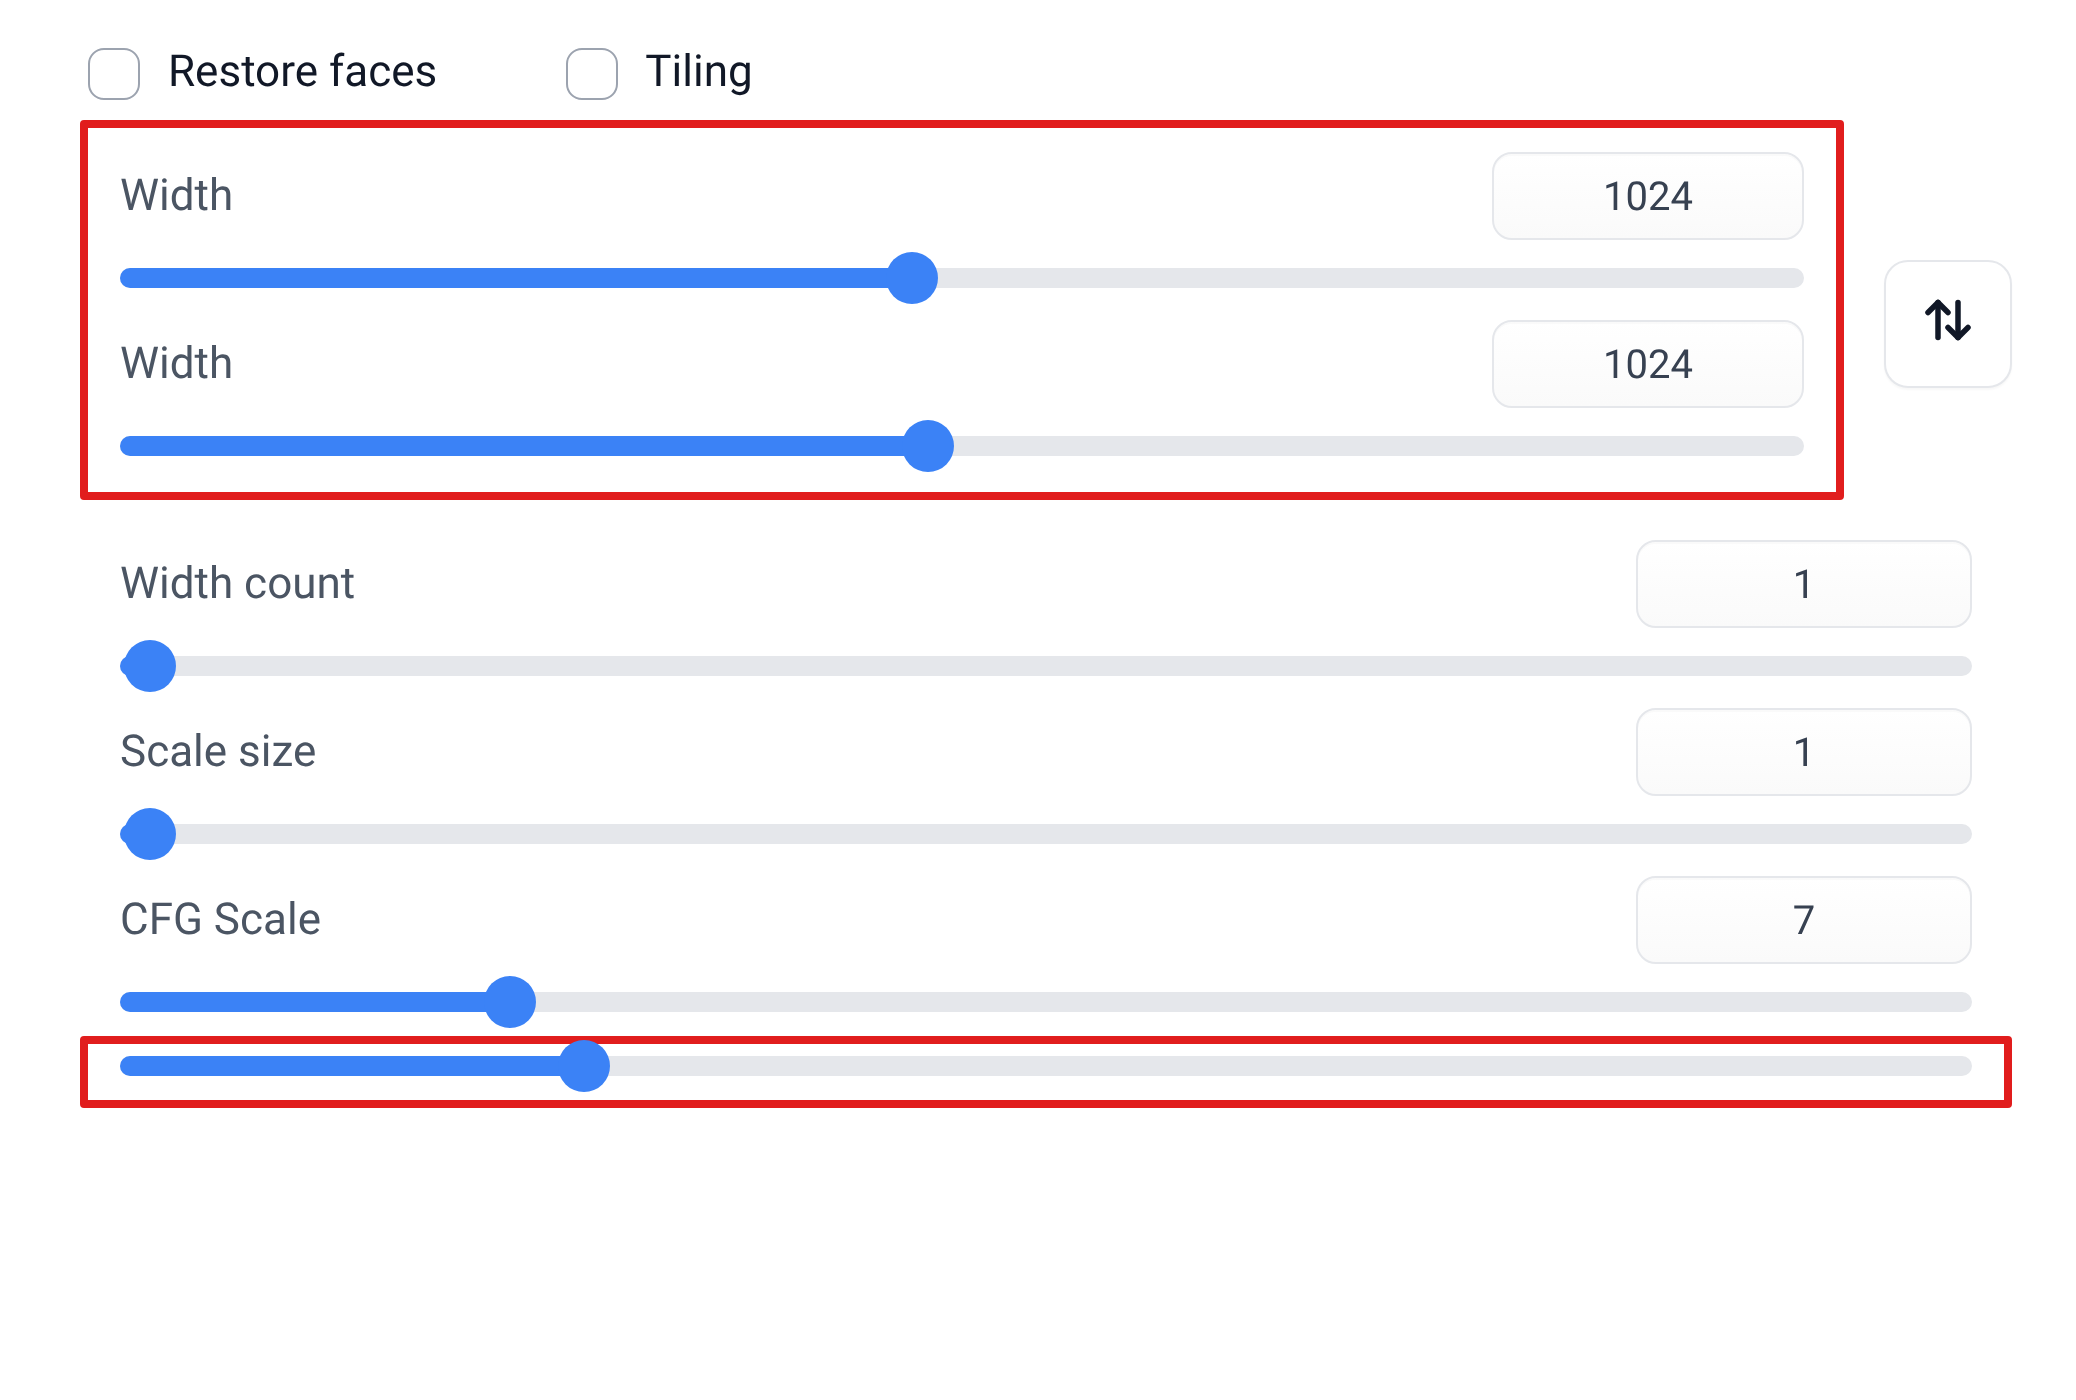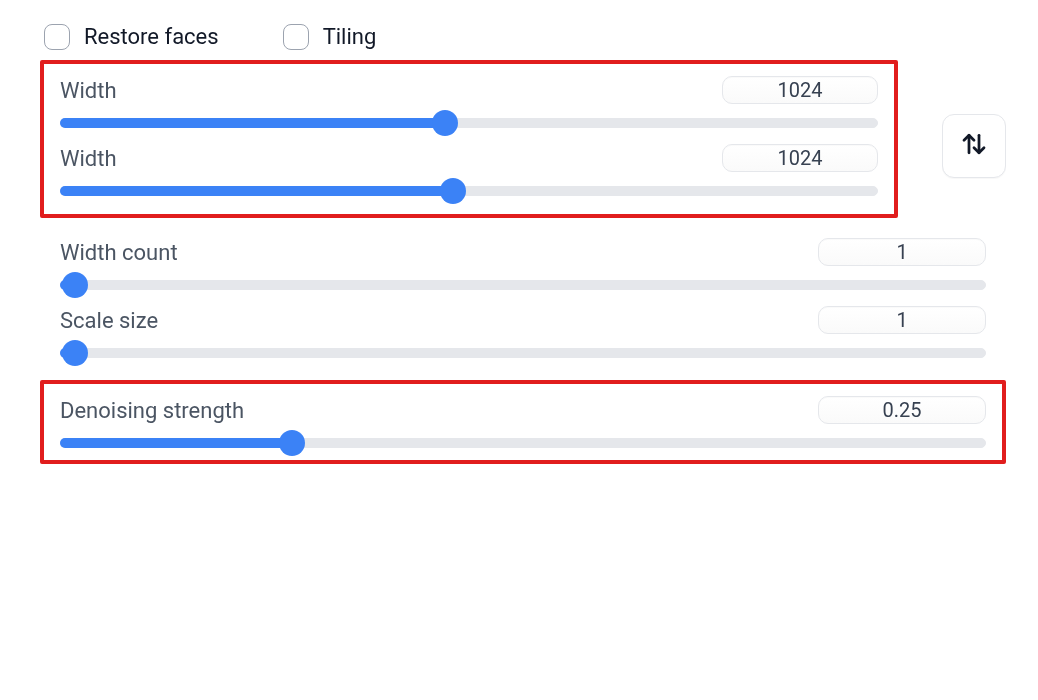--- a/index.html
+++ b/index.html
@@ -69,21 +69,21 @@
     align-items: center;
     margin-bottom: 14px;
     margin-top: 6px;
   }
   .slider-label {
     font-size: 22px;
     color: #4b5563;
   }
   .value-box {
     width: 156px;
-    height: 28px;
+    height: 44px;
     border: 1px solid #e5e7eb;
     border-radius: 10px;
     background: linear-gradient(#ffffff, #fafafa);
     display: flex;
     align-items: center;
     justify-content: center;
     font-size: 20px;
     color: #374151;
     box-shadow: inset 0 1px 0 rgba(0,0,0,0.02);
     margin-left: 12px;
@@ -113,21 +113,21 @@
     height: 26px;
     background: #3b82f6;
     border-radius: 50%;
     transform: translate(-50%, -50%);
   }
 
   
   .dim-row {
     display: flex;
     align-items: center;
-    gap: 44px;
+    gap: 20px;
   }
   .dim-col {
     flex: 1;
   }
   .swap-btn {
     width: 64px;
     height: 64px;
     border: 1px solid #e5e7eb;
     border-radius: 12px;
     background: #fff;
@@ -225,32 +225,38 @@
           <span>1</span>
         </div>
       </div>
       <div class="track">
         <div class="fill" style="width: 1.5%;"></div>
         <div class="thumb" style="left: 1.5%;"></div>
       </div>
     </div>
     <div class="gap-big"></div>
 
+    <div class="slider-block">
+      <div class="slider-head">
+        <span class="slider-label">CFG Scale</span>
+        <div class="value-box wide">
+          <span>7</span>
+        </div>
+      </div>
+      <div class="track">
+        <div class="fill" style="width: 21%;"></div>
+        <div class="thumb" style="left: 21%;"></div>
+      </div>
+    </div>
   </div>
 
   <div class="gap-big"></div>
 
   <div class="red-box bottom">
     <div class="slider-block">
-      <div class="slider-head">
-        <span class="slider-label">Denoising strength</span>
-        <div class="value-box wide">
-          <span>0.25</span>
-        </div>
-      </div>
       <div class="track">
         <div class="fill" style="width: 25%;"></div>
         <div class="thumb" style="left: 25%;"></div>
       </div>
     </div>
   </div>
 
 </div>
 
 </body></html>

